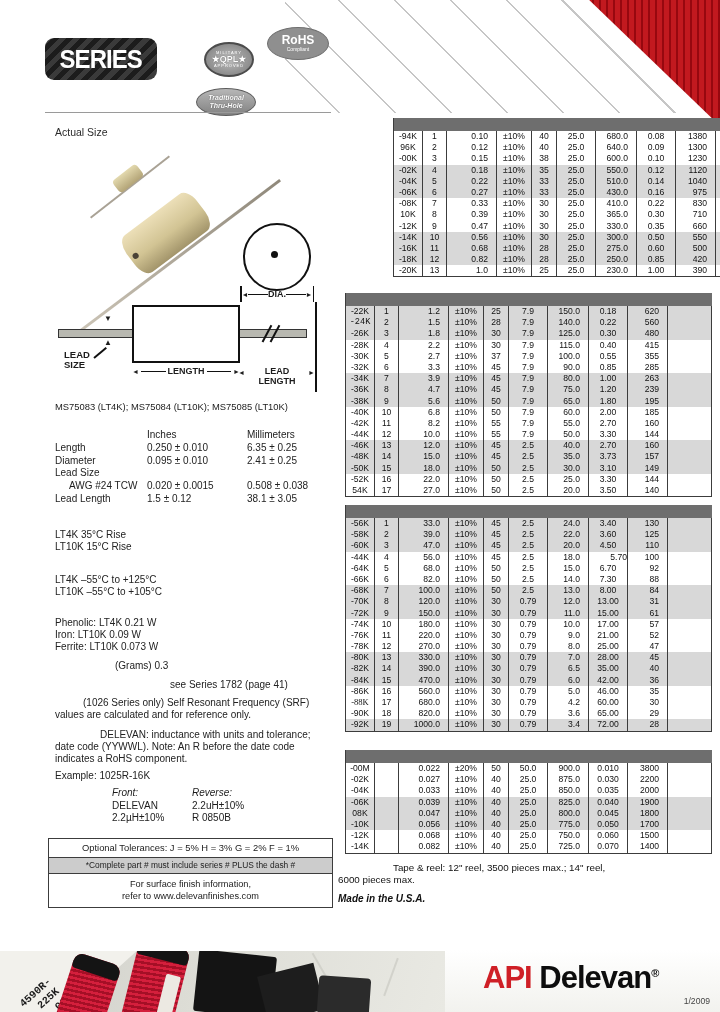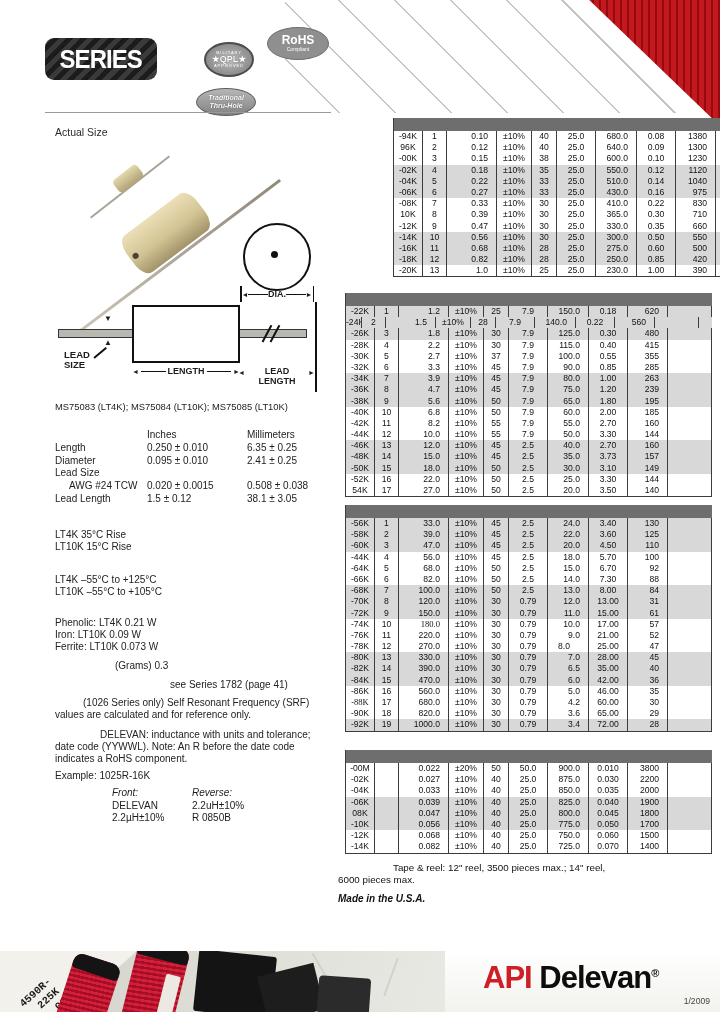--- a/index.html
+++ b/index.html
@@ -244,20 +244,28 @@
 
   <div class="abs markgrid">
     <span class="hd">Front:</span>
     <span class="hd">Reverse:</span>
     <span>DELEVAN</span>
     <span>2.2uH±10%</span>
     <span>2.2µH±10%</span>
     <span>R 0850B</span>
   </div>
 
+  <div class="abs tolbox">
+    <div class="tolrow1">Optional Tolerances:   J = 5%  H = 3%  G = 2%  F = 1%</div>
+    <div class="tolrow2">*Complete part # must include series # PLUS the dash #</div>
+    <div class="tolrow3">
+      <div>For surface finish information,</div>
+      <div>refer to www.delevanfinishes.com</div>
+    </div>
+  </div>
 
   <div class="dtable" style="top:118px;margin-left:48px;">
     <div class="thead"></div>
   <div class="trow">
         <span class="tc" style="width: 29px;">-94K</span>
         <span class="tc" style="width: 24px;">1</span>
         <span class="tc num" style="width: 50px;">0.10</span>
         <span class="tc" style="width: 35px;">±10%</span>
         <span class="tc" style="width: 25px;">40</span>
         <span class="tc" style="width: 39px;">25.0</span>
@@ -419,21 +427,21 @@
         <span class="tc num" style="width: 50px;">1.2</span>
         <span class="tc" style="width: 35px;">±10%</span>
         <span class="tc" style="width: 25px;">25</span>
         <span class="tc" style="width: 39px;">7.9</span>
         <span class="tc num" style="width: 41px;">150.0</span>
         <span class="tc" style="width: 39px;">0.18</span>
         <span class="tc num" style="width: 40px;">620</span>
         <span class="tc" style="width: 44px;"></span>
       </div>
       <div class="trow shade">
-        <span class="tc" style="width: 16px;">-24K</span>
+        <span class="tc" style="width: 29px; font-family: Liberation Mono, monospace;">-24K</span>
         <span class="tc" style="width: 24px;">2</span>
         <span class="tc num" style="width: 50px;">1.5</span>
         <span class="tc" style="width: 35px;">±10%</span>
         <span class="tc" style="width: 25px;">28</span>
         <span class="tc" style="width: 39px;">7.9</span>
         <span class="tc num" style="width: 41px;">140.0</span>
         <span class="tc" style="width: 39px;">0.22</span>
         <span class="tc num" style="width: 40px;">560</span>
         <span class="tc" style="width: 44px;"></span>
       </div>
@@ -657,21 +665,21 @@
         <span class="tc" style="width: 44px;"></span>
       </div>
       <div class="trow">
         <span class="tc" style="width: 29px;">-44K</span>
         <span class="tc" style="width: 24px;">4</span>
         <span class="tc num" style="width: 50px;">56.0</span>
         <span class="tc" style="width: 35px;">±10%</span>
         <span class="tc" style="width: 25px;">45</span>
         <span class="tc" style="width: 39px;">2.5</span>
         <span class="tc num" style="width: 41px;">18.0</span>
-        <span class="tc" style="width: 39px;">5.70</span>
+        <span class="tc" style="width: 39px; text-align: right;">5.70</span>
         <span class="tc num" style="width: 40px;">100</span>
         <span class="tc" style="width: 44px;"></span>
       </div>
       <div class="trow">
         <span class="tc" style="width: 29px;">-64K</span>
         <span class="tc" style="width: 24px;">5</span>
         <span class="tc num" style="width: 50px;">68.0</span>
         <span class="tc" style="width: 35px;">±10%</span>
         <span class="tc" style="width: 25px;">50</span>
         <span class="tc" style="width: 39px;">2.5</span>
@@ -724,21 +732,21 @@
         <span class="tc" style="width: 25px;">30</span>
         <span class="tc" style="width: 39px;">0.79</span>
         <span class="tc num" style="width: 41px;">11.0</span>
         <span class="tc" style="width: 39px;">15.00</span>
         <span class="tc num" style="width: 40px;">61</span>
         <span class="tc" style="width: 44px;"></span>
       </div>
       <div class="trow">
         <span class="tc" style="width: 29px;">-74K</span>
         <span class="tc" style="width: 24px;">10</span>
-        <span class="tc num" style="width: 50px; font-family: Liberation Serif, serif;">180.0</span>
+        <span class="tc num" style="width: 50px;">180.0</span>
         <span class="tc" style="width: 35px;">±10%</span>
         <span class="tc" style="width: 25px;">30</span>
         <span class="tc" style="width: 39px;">0.79</span>
         <span class="tc num" style="width: 41px;">10.0</span>
         <span class="tc" style="width: 39px;">17.00</span>
         <span class="tc num" style="width: 40px;">57</span>
         <span class="tc" style="width: 44px;"></span>
       </div>
       <div class="trow">
         <span class="tc" style="width: 29px;">-76K</span>
@@ -752,21 +760,21 @@
         <span class="tc num" style="width: 40px;">52</span>
         <span class="tc" style="width: 44px;"></span>
       </div>
       <div class="trow">
         <span class="tc" style="width: 29px;">-78K</span>
         <span class="tc" style="width: 24px;">12</span>
         <span class="tc num" style="width: 50px;">270.0</span>
         <span class="tc" style="width: 35px;">±10%</span>
         <span class="tc" style="width: 25px;">30</span>
         <span class="tc" style="width: 39px;">0.79</span>
-        <span class="tc num" style="width: 41px; text-align: center;">8.0</span>
+        <span class="tc num" style="width: 41px;">8.0</span>
         <span class="tc" style="width: 39px;">25.00</span>
         <span class="tc num" style="width: 40px;">47</span>
         <span class="tc" style="width: 44px;"></span>
       </div>
       <div class="trow shade">
         <span class="tc" style="width: 29px;">-80K</span>
         <span class="tc" style="width: 24px;">13</span>
         <span class="tc num" style="width: 50px;">330.0</span>
         <span class="tc" style="width: 35px;">±10%</span>
         <span class="tc" style="width: 25px;">30</span>

